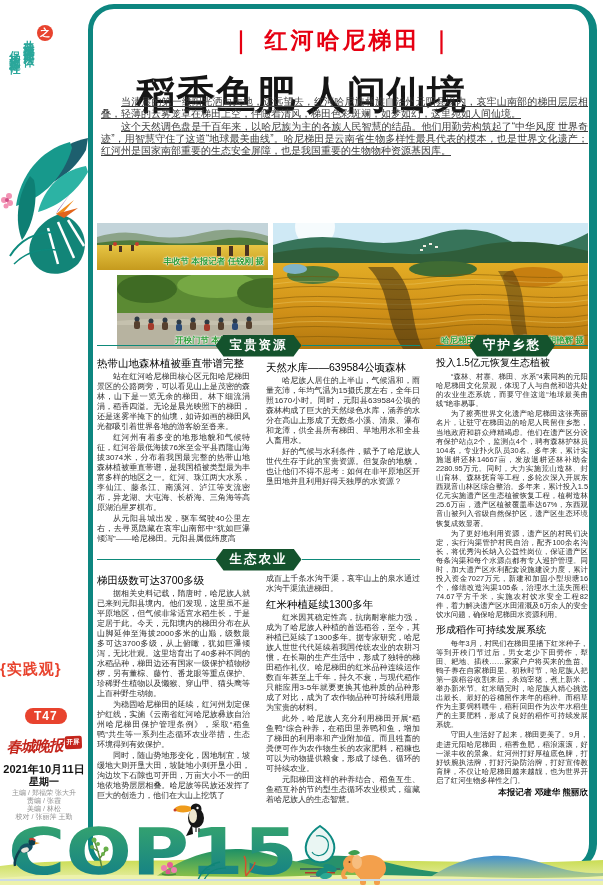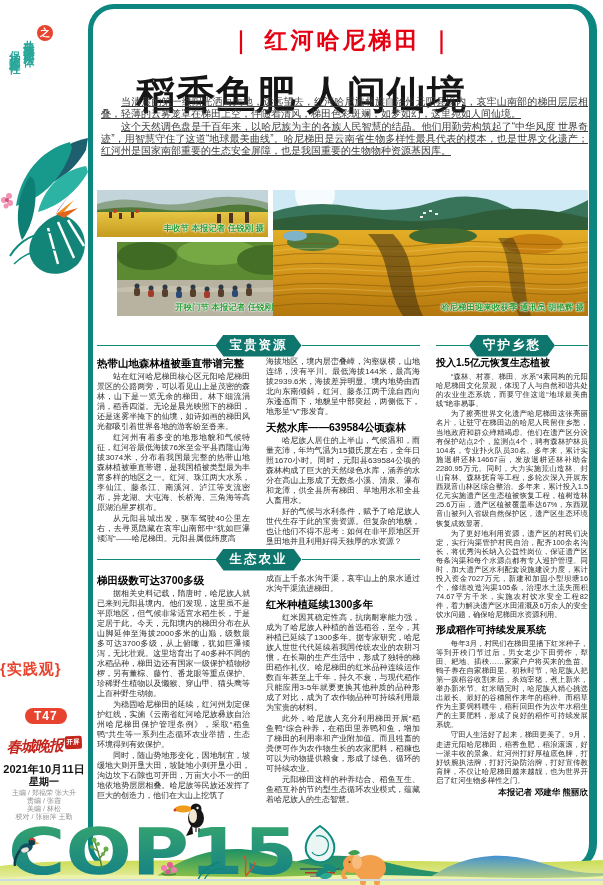--- a/index.html
+++ b/index.html
@@ -42,42 +42,42 @@
   .kicker{position:absolute;left:88px;top:25px;width:509px;text-align:center;
           color:#e60012;font-size:23px;font-weight:bold;letter-spacing:3px;}
   .headline{position:absolute;left:88px;top:42px;width:427px;text-align:center;
             font-family:"Liberation Serif","DejaVu Serif",serif;font-weight:900;
             font-size:39px;color:#151515;letter-spacing:1px;}
   .intro{position:absolute;left:101px;top:96px;width:487px;font-size:10px;line-height:12.3px;
          color:#3c3c3c;text-align:justify;}
   .intro p{margin:0;text-indent:2em;text-decoration:underline;}
 
   
-  .photo{position:absolute;overflow:hidden;}
+  .photo{position:absolute;overflow:hidden;margin-top:33px;}
   .photo svg{display:block;width:100%;height:100%;}
   .photo-1{left:97px;top:190px;width:171px;height:47px;}
   .photo-2{left:97px;top:242px;width:171px;height:74px;padding-left:20px;}
   .photo-main{left:273px;top:190px;width:315px;height:126px;}
   .caption{position:absolute;right:4px;bottom:2px;font-size:8.5px;font-weight:bold;color:#2f9e38;
            text-shadow:0 0 2px #fff,0 0 2px #fff,0 0 1px #fff;white-space:nowrap;}
 
   
   .band{position:absolute;height:19px;display:flex;align-items:center;}
   .band .bline{flex:1;height:1.5px;background:#0e8a7a;}
-  .band .blabel{background:#0f766e;color:#fff;font-size:12.5px;font-weight:bold;letter-spacing:2px;
+  .band .blabel{background:#14532d;color:#fff;font-size:12.5px;font-weight:bold;letter-spacing:2px;
                 padding:2.5px 14px;clip-path:polygon(8px 0,calc(100% - 8px) 0,100% 50%,calc(100% - 8px) 100%,8px 100%,0 50%);}
   .band-treasure{left:97px;top:336px;width:323px;}
   .band-guard{left:436px;top:336px;width:152px;}
   .band-eco{left:97px;top:550px;width:323px;}
 
   
   .col{position:absolute;font-size:8px;line-height:10px;color:#2f2f2f;text-align:justify;overflow:hidden;}
   .col p{margin:0 0 1px;text-indent:2em;}
   .col p.cont{text-indent:0;}
-  .col h4{font-size:10.5px;line-height:12px;margin:4px 0 3px;color:#000;text-indent:0;font-weight:bold;}
+  .col h4{font-size:10.5px;line-height:12px;margin:4px 0 3px;color:#000;text-indent:0;font-weight:normal;}
   .col h4.first{margin-top:0;}
   .col-1{left:97px;top:357px;width:153px;height:189px;}
   .col-2{left:266px;top:357px;width:154px;height:189px;}
   .col-1b{left:97px;top:574px;width:153px;height:240px;}
   .col-2b{left:266px;top:574px;width:154px;height:240px;}
   .col-3{left:436px;top:357px;width:152px;height:428px;font-size:7.4px;line-height:9.1px;}
   .col-3 h4{font-size:10px;}
   .byline{position:absolute;left:436px;top:787px;width:152px;text-align:right;
           font-size:8.5px;font-weight:bold;color:#111;}
 
@@ -278,21 +278,20 @@
     <span class="bline"></span>
   </div>
 
   <div class="col col-1">
     <h4 class="first">热带山地森林植被垂直带谱完整</h4>
     <p>站在红河哈尼梯田核心区元阳哈尼梯田景区的公路两旁，可以看见山上是茂密的森林，山下是一览无余的梯田。林下细流涓涓，稻香四溢。无论是晨光映照下的梯田，还是迷雾半掩下的仙境，如诗如画的梯田风光都吸引着世界各地的游客纷至沓来。</p>
     <p>红河州有着多变的地形地貌和气候特征，红河谷最低海拔76米至金平县西隆山海拔3074米，分布着我国最完整的热带山地森林植被垂直带谱，是我国植被类型最为丰富多样的地区之一。红河、珠江两大水系，李仙江、藤条江、南溪河、泸江等支流密布，异龙湖、大屯海、长桥海、三角海等高原湖泊星罗棋布。</p>
     <p>从元阳县城出发，驱车驾驶40公里左右，去寻觅隐藏在哀牢山南部中“犹如巨瀑倾泻”——哈尼梯田。元阳县属低纬度高</p>
   </div>
   <div class="col col-2">
-    <p class="cont">海拔地区，境内层峦叠嶂，沟壑纵横，山地连绵，没有平川。最低海拔144米，最高海拔2939.6米，海拔差异明显。境内地势由西北向东南倾斜，红河、藤条江两干流自西向东逶迤而下，地貌呈中部突起，两侧低下，地形呈“V”形发育。</p>
     <h4>天然水库——639584公顷森林</h4>
     <p>哈尼族人居住的上半山，气候温和，雨量充沛，年均气温为15摄氏度左右，全年日照1670小时。同时，元阳县639584公顷的森林构成了巨大的天然绿色水库，涵养的水分在高山上形成了无数条小溪、清泉、瀑布和龙潭，供全县所有梯田、旱地用水和全县人畜用水。</p>
     <p>好的气候与水利条件，赋予了哈尼族人世代生存于此的宝贵资源。但复杂的地貌，也让他们不得不思考：如何在非平原地区开垦田地并且利用好得天独厚的水资源？</p>
   </div>
 
   <div class="col col-1b">
     <h4 class="first">梯田级数可达3700多级</h4>
     <p>据相关史料记载，隋唐时，哈尼族人就已来到元阳县境内。他们发现，这里虽不是平原地区，但气候非常适宜水稻生长，于是定居于此。今天，元阳境内的梯田分布在从山脚延伸至海拔2000多米的山巅，级数最多可达3700多级，从上俯瞰，犹如巨瀑倾泻，无比壮观。这里培育出了40多种不同的水稻品种，梯田边还有国家一级保护植物桫椤，另有董棕、藤竹、番龙眼等重点保护、珍稀野生植物以及懒猴、穿山甲、猫头鹰等上百种野生动物。</p>
     <p>为稳固哈尼梯田的延续，红河州划定保护红线，实施《云南省红河哈尼族彝族自治州哈尼梯田保护管理条例》，采取“稻鱼鸭”共生等一系列生态循环农业举措，生态环境得到有效保护。</p>
     <p>同时，随山势地形变化，因地制宜，坡缓地大则开垦大田，坡陡地小则开垦小田，沟边坎下石隙也可开田，万亩大小不一的田地依地势层层相叠。哈尼族等民族还发挥了巨大的创造力，他们在大山上挖筑了</p>

